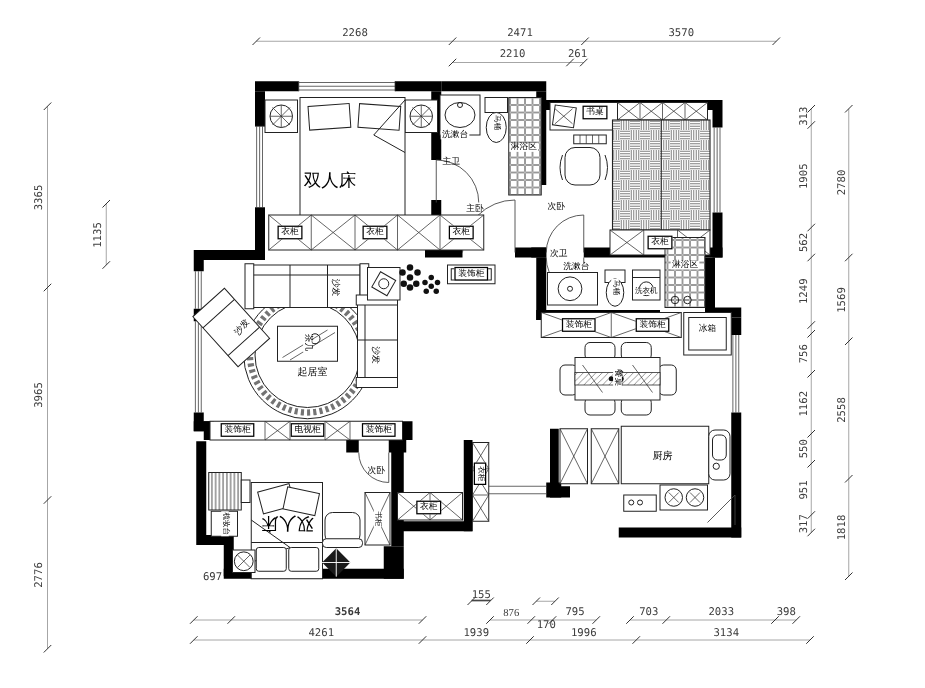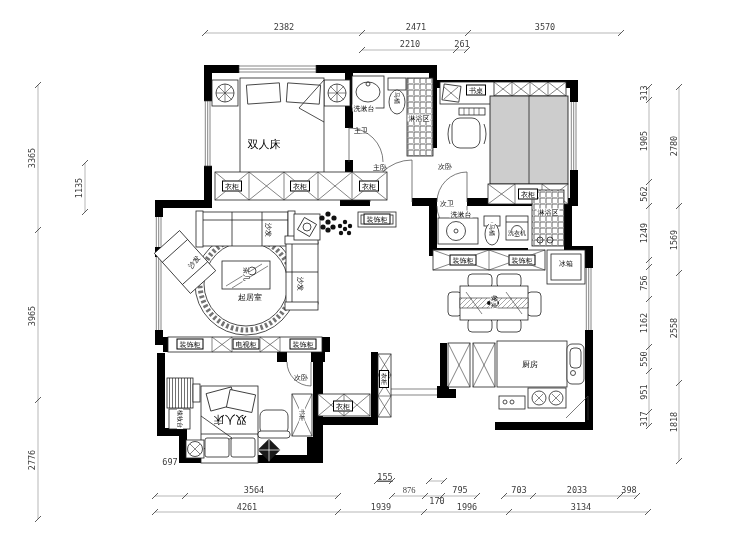--- a/index.html
+++ b/index.html
@@ -14,21 +14,21 @@
   .dimline{stroke:#888;stroke-width:0.6;fill:none;}
   .slash{stroke:#333;stroke-width:0.8;fill:none;}
   .arc{fill:none;stroke:#444;stroke-width:0.7;}
   .lbl{position:absolute;font-size:8px;color:#000;line-height:1;white-space:nowrap;
        transform:translate(-50%,-50%);font-family:"Liberation Sans",sans-serif;}
   .lbl.bg{background:#fff;padding:0 1px;}
   .lbl.boxed{background:#fff;border:1px solid #000;padding:1px 2px;}
   .lbl.r90{transform:translate(-50%,-50%) rotate(90deg);}
   .lbl.r180{transform:translate(-50%,-50%) rotate(180deg);}
   .lbl.r45n{transform:translate(-50%,-50%) rotate(-50deg);}
-  .lbl.f9{font-size:11px;text-align:right;} .lbl.f7{font-size:7px;} .lbl.f6{font-size:6px;}
+  .lbl.f9{font-size:14px;text-align:right;} .lbl.f7{font-size:7px;} .lbl.f6{font-size:6px;}
   .dim{position:absolute;font-family:"DejaVu Sans Mono",monospace;font-size:8.5px;color:#3c3c3c;
        line-height:1;white-space:nowrap;transform:translate(-50%,-50%);}
   .dim.v{transform:translate(-50%,-50%) rotate(-90deg);}
 </style>
 </head>
 <body>
 
 <div id="canvas">
 
 <svg width="740" height="550" viewBox="0 0 740 550">
@@ -340,21 +340,21 @@
 <span class="lbl boxed f6 r90" style="left:384px;top:379px;">衣柜</span>
 <span class="lbl bg f6 r90" style="left:302px;top:415px;">书柜</span>
 <span class="lbl f9 r180" style="left:230px;top:419px;">双人床</span>
 <span class="lbl bg f6 r90" style="left:180px;top:419px;">梳妆台</span>
 <span class="lbl bg f7 r90" style="left:268px;top:230px;">沙发</span>
 <span class="lbl bg f7 r45n" style="left:194px;top:262px;">沙发</span>
 <span class="lbl bg f7 r90" style="left:300px;top:284px;">沙发</span>
 <span class="lbl bg f7 r90" style="left:246px;top:274px;">茶几</span>
 <span class="lbl bg f7 r90" style="left:494px;top:302px;">餐桌</span>
 
-<span class="dim" style="left:284px;top:27px;">2382</span>
+<span class="dim" style="left:284px;top:27px;">2268</span>
 <span class="dim" style="left:416px;top:27px;">2471</span>
 <span class="dim" style="left:545px;top:27px;text-align:right;">3570</span>
 <span class="dim" style="left:410px;top:44px;">2210</span>
 <span class="dim" style="left:462px;top:44px;">261</span>
 
 <span class="dim v" style="left:32px;top:158px;">3365</span>
 <span class="dim v" style="left:32px;top:316px;">3965</span>
 <span class="dim v" style="left:32px;top:460px;">2776</span>
 <span class="dim v" style="left:79px;top:188px;">1135</span>
 
@@ -369,24 +369,24 @@
 <span class="dim v" style="left:644px;top:419px;">317</span>
 
 <span class="dim v" style="left:674px;top:146px;">2780</span>
 <span class="dim v" style="left:674px;top:240px;">1569</span>
 <span class="dim v" style="left:674px;top:328px;">2558</span>
 <span class="dim v" style="left:674px;top:422px;">1818</span>
 
 <span class="dim" style="left:385px;top:477px;text-decoration:underline;">155</span>
 <span class="dim" style="left:437px;top:477px;margin-top:24px;">170</span>
 <span class="dim" style="left:170px;top:462px;">697</span>
-<span class="dim" style="left:254px;top:490px;">3564</span>
+<span class="dim" style="left:278px;top:490px;font-weight:bold;">3564</span>
 <span class="dim" style="left:409px;top:490px;font-family:Liberation Serif, serif;">876</span>
 <span class="dim" style="left:460px;top:490px;">795</span>
 <span class="dim" style="left:519px;top:490px;">703</span>
 <span class="dim" style="left:577px;top:490px;">2033</span>
 <span class="dim" style="left:629px;top:490px;">398</span>
-<span class="dim" style="left:247px;top:507px;">4261</span>
+<span class="dim" style="left:257px;top:507px;">4261</span>
 <span class="dim" style="left:381px;top:507px;">1939</span>
 <span class="dim" style="left:467px;top:507px;">1996</span>
 <span class="dim" style="left:581px;top:507px;">3134</span>
 
 </div>
 
 </body></html>

